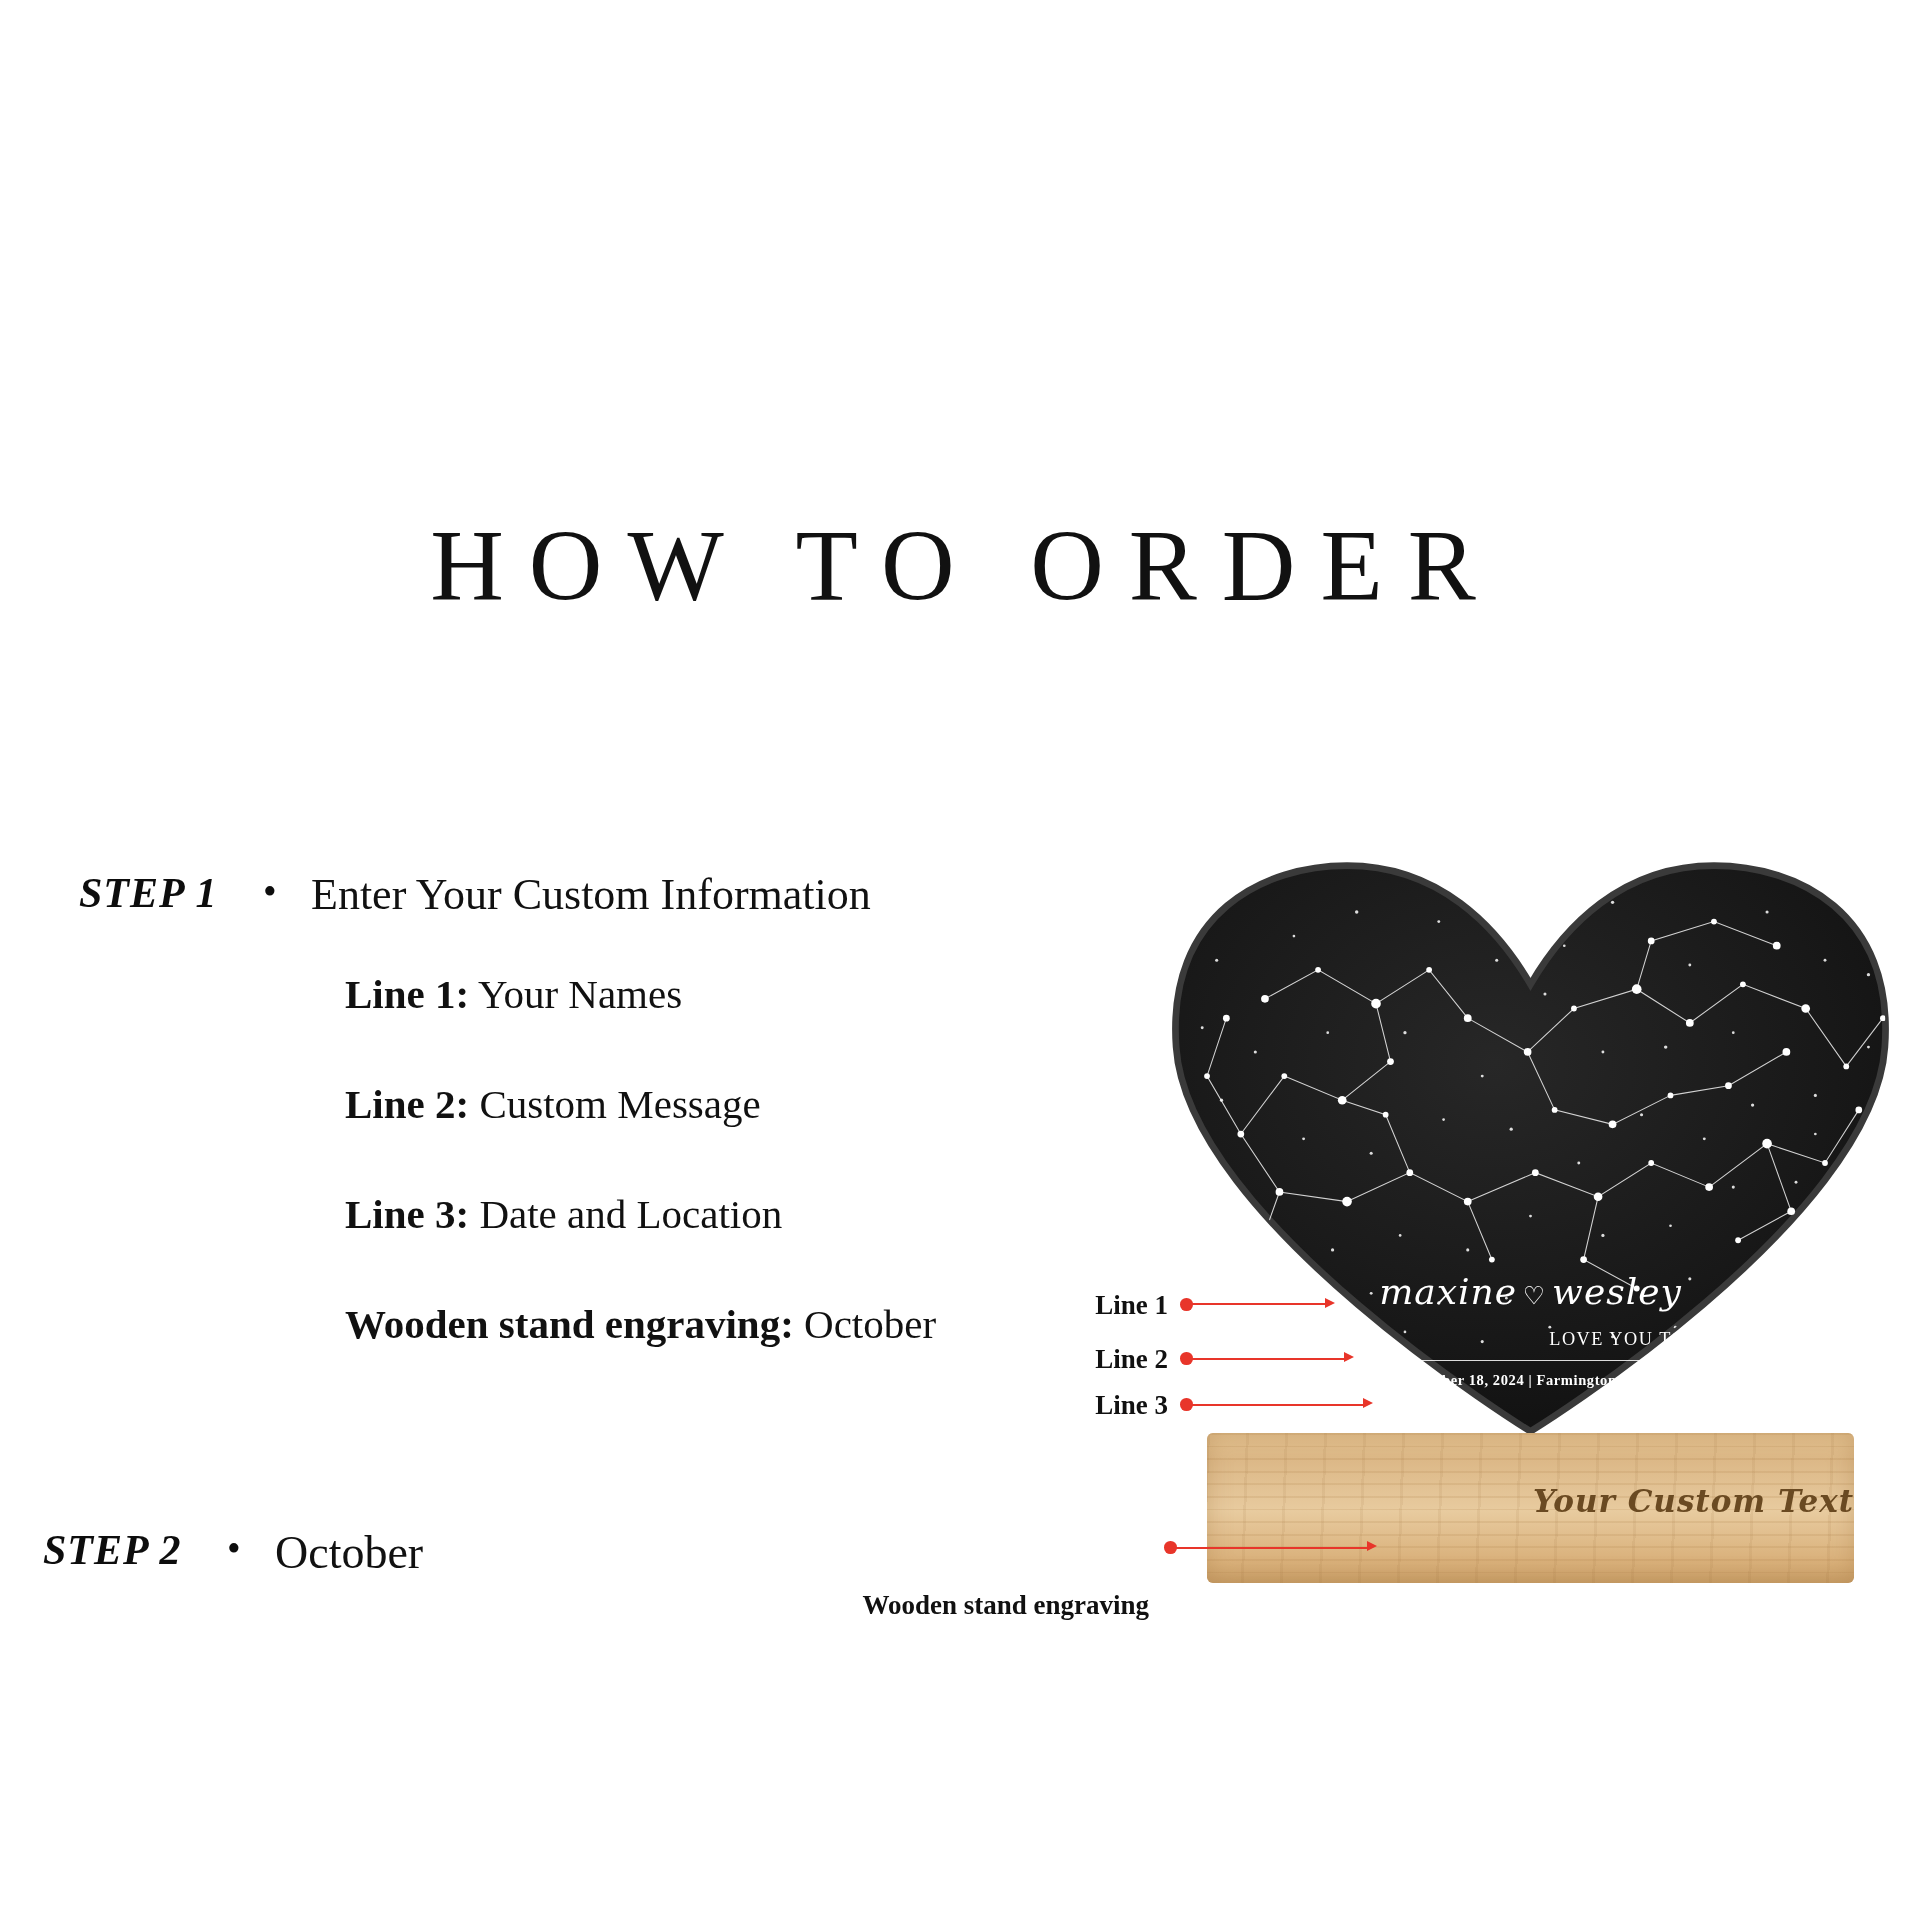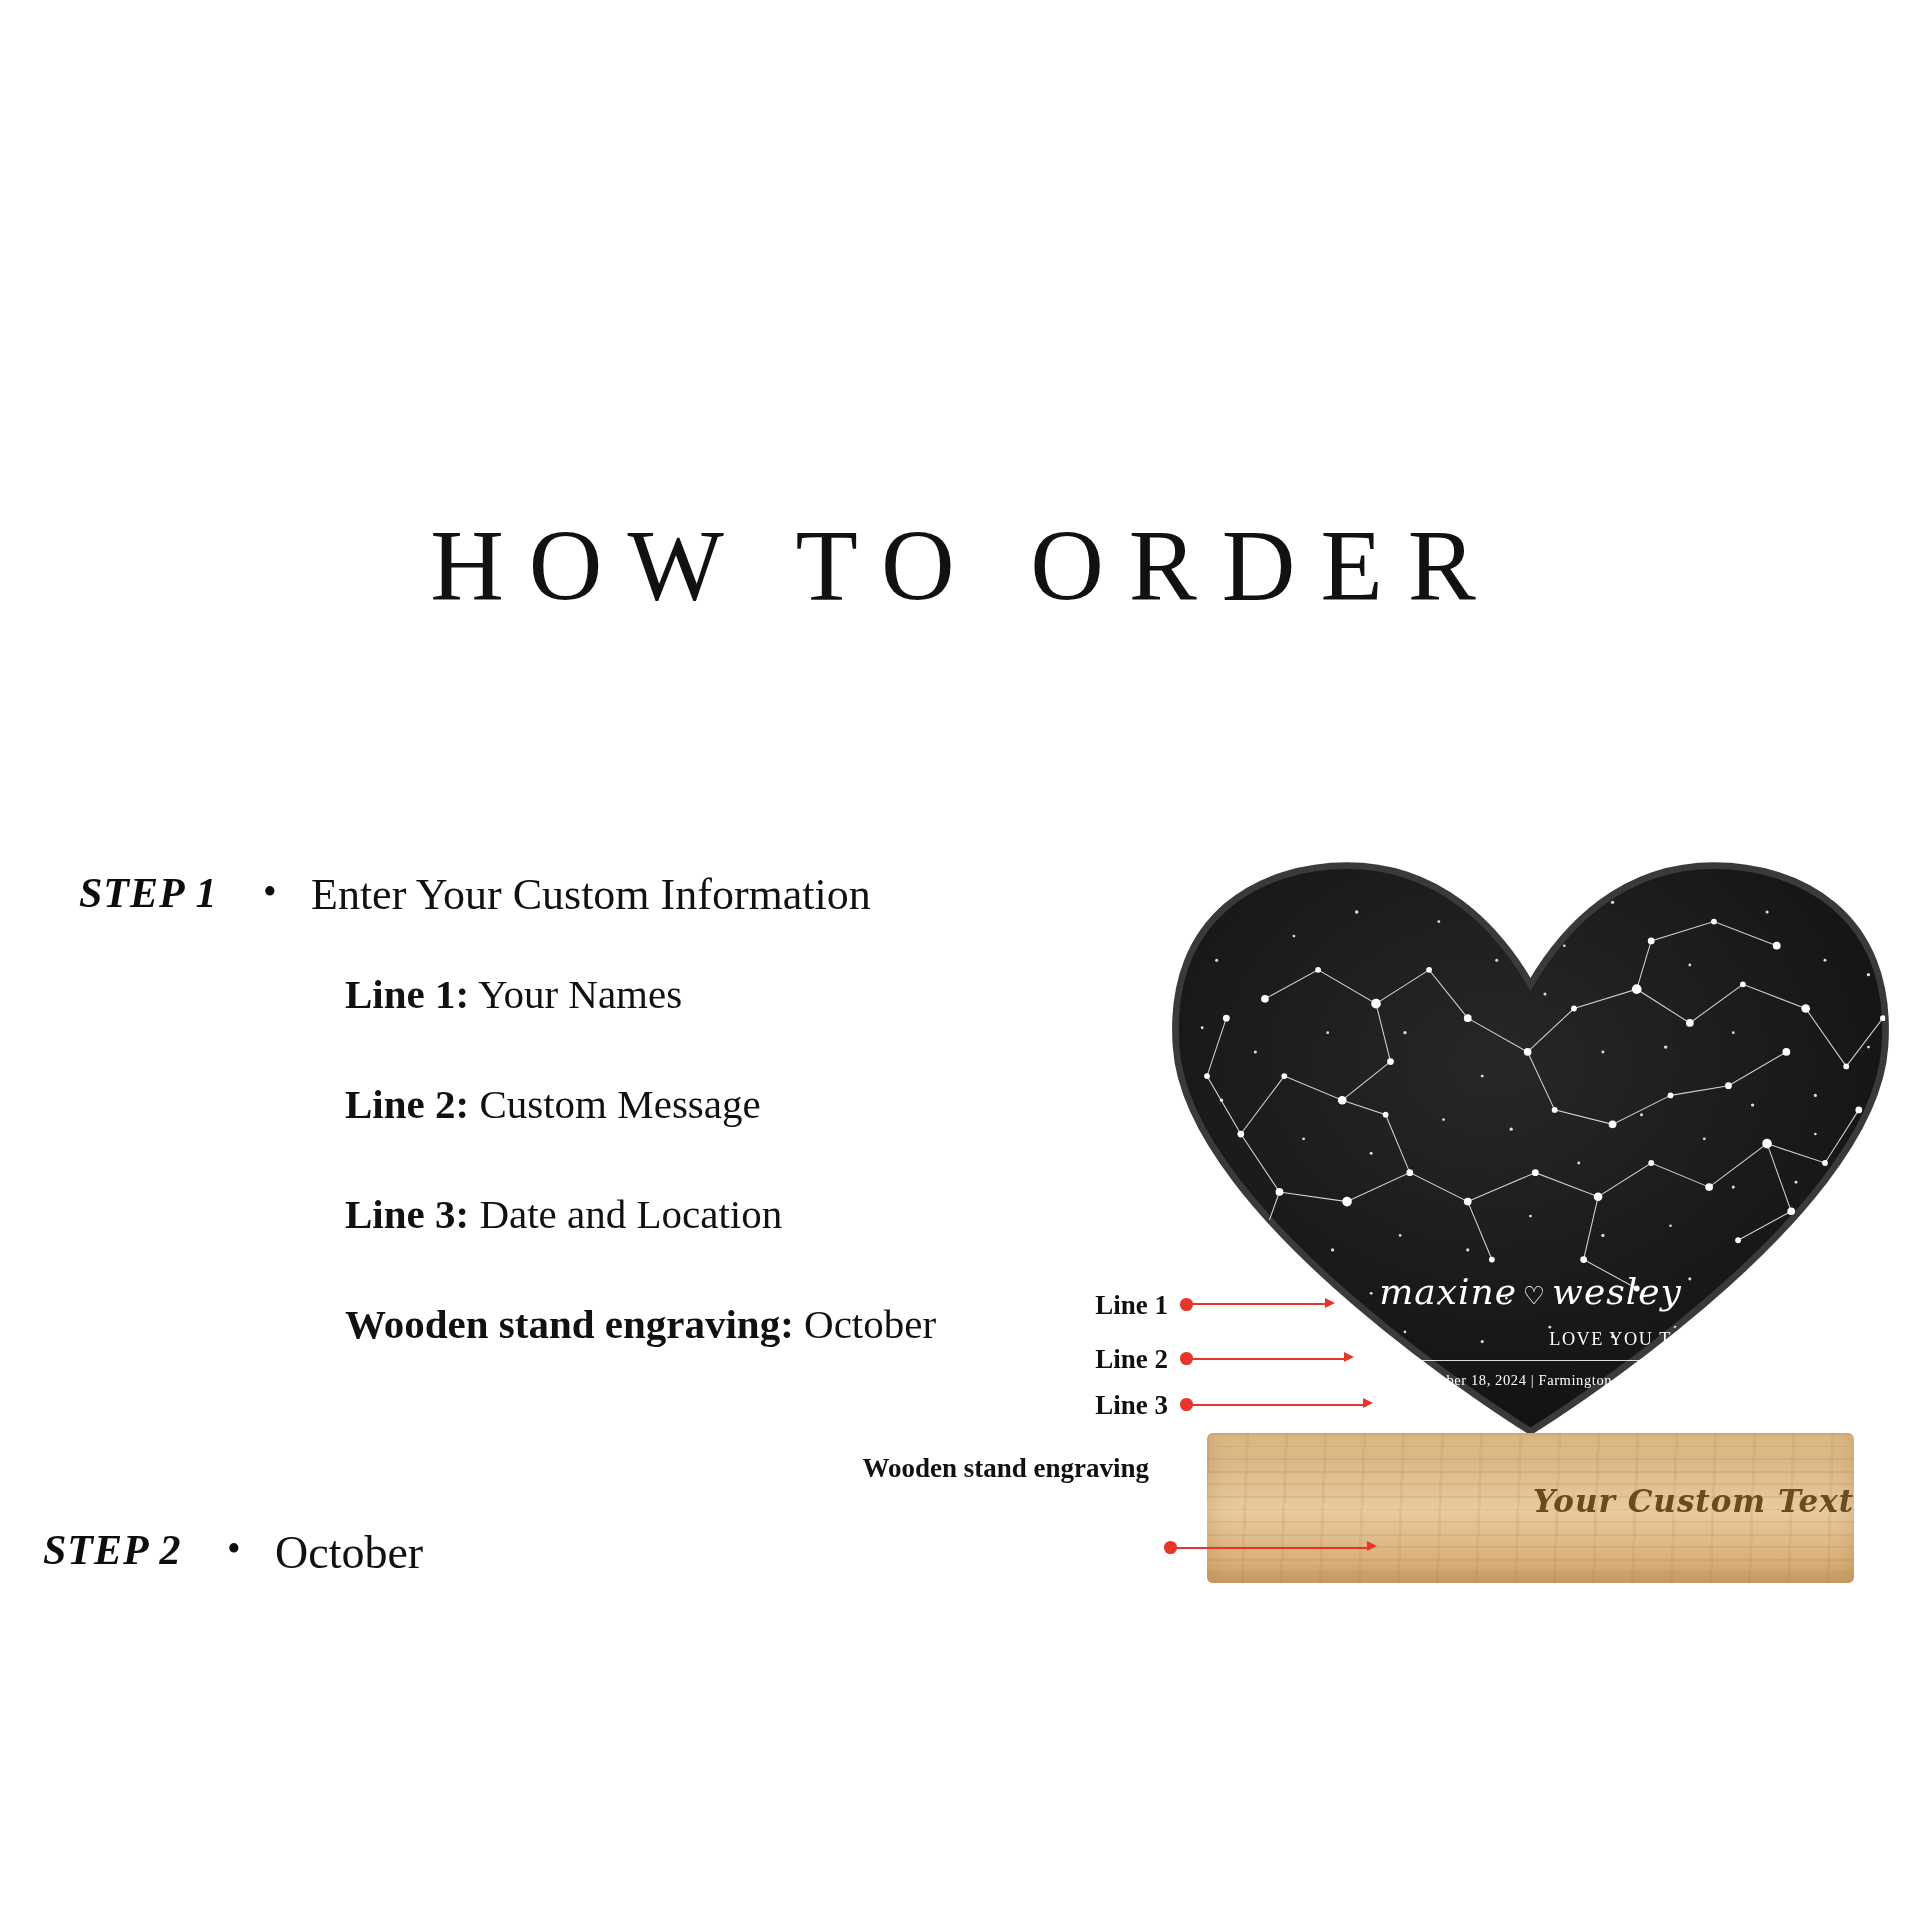--- a/index.html
+++ b/index.html
@@ -176,21 +176,21 @@
     height: 1px;
     background: rgba(255,255,255,0.85);
   }
   .datelocation {
     position: absolute;
     left: 0;
     top: 518px;
     width: 763px;
     text-align: center;
     font-family: "Liberation Serif", serif;
-    font-weight: normal;
+    font-weight: bold;
     font-size: 14.5px;
     color: #ffffff;
     letter-spacing: 0.6px;
     white-space: nowrap;
   }
 
   
   .callout-label {
     position: absolute;
     font-family: "Liberation Serif", serif;
@@ -441,17 +441,17 @@
 <div class="callout-label" style="left:1052px; top:1344px; width:116px;">Line 2</div>
 <div class="callout-dot" style="left:1180px; top:1352px;"></div>
 <div class="callout-line" style="left:1191px; top:1358px; width:154px;"></div>
 <div class="callout-arrow" style="left:1344px; top:1352px;"></div>
 
 <div class="callout-label" style="left:1052px; top:1390px; width:116px;">Line 3</div>
 <div class="callout-dot" style="left:1180px; top:1398px;"></div>
 <div class="callout-line" style="left:1191px; top:1404px; width:174px;"></div>
 <div class="callout-arrow" style="left:1363px; top:1398px;"></div>
 
-<div class="callout-label" style="left:753px; top:1453px; width:396px;">Wooden stand engraving</div>
+<div class="callout-label" style="left:753px; top:1590px; width:396px;">Wooden stand engraving</div>
 <div class="callout-dot" style="left:1164px; top:1541px;"></div>
 <div class="callout-line" style="left:1176px; top:1547px; width:193px;"></div>
 <div class="callout-arrow" style="left:1367px; top:1541px;"></div>
 
 
 </body></html>

